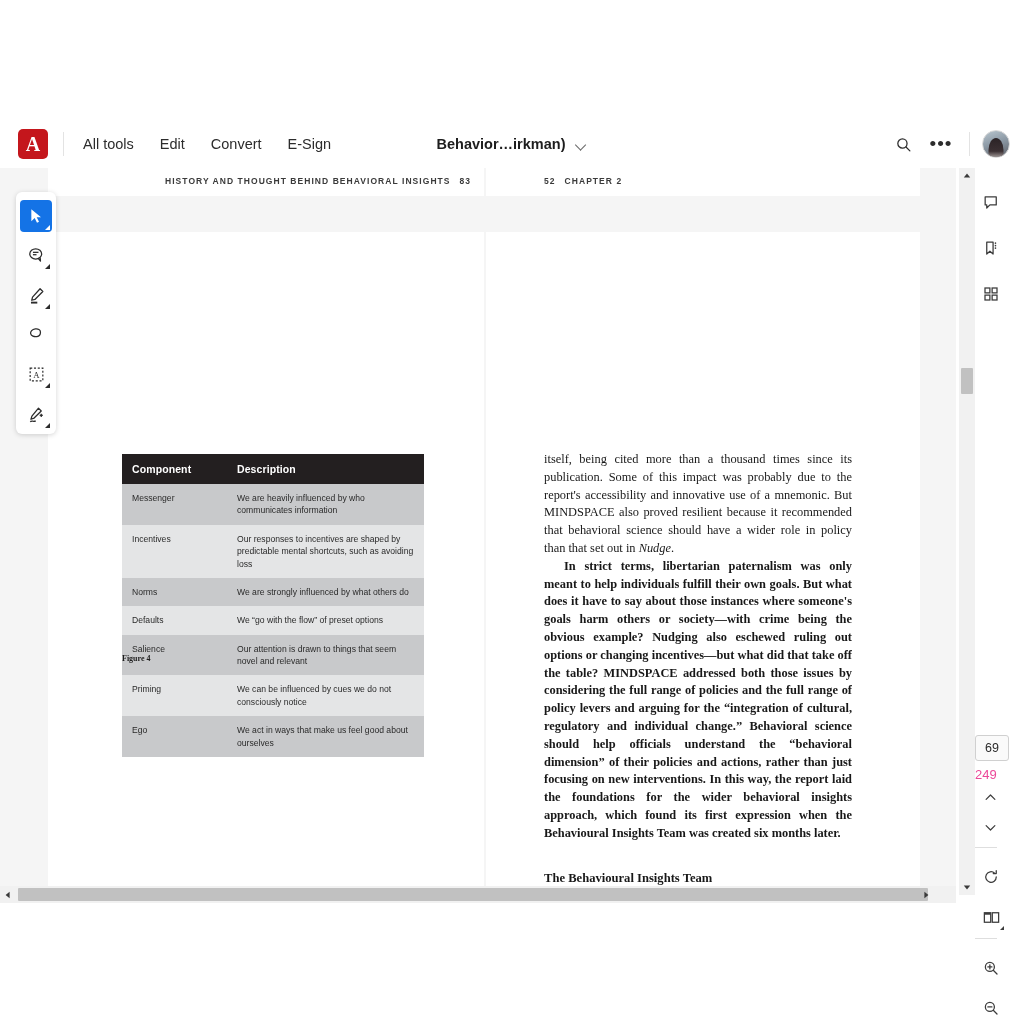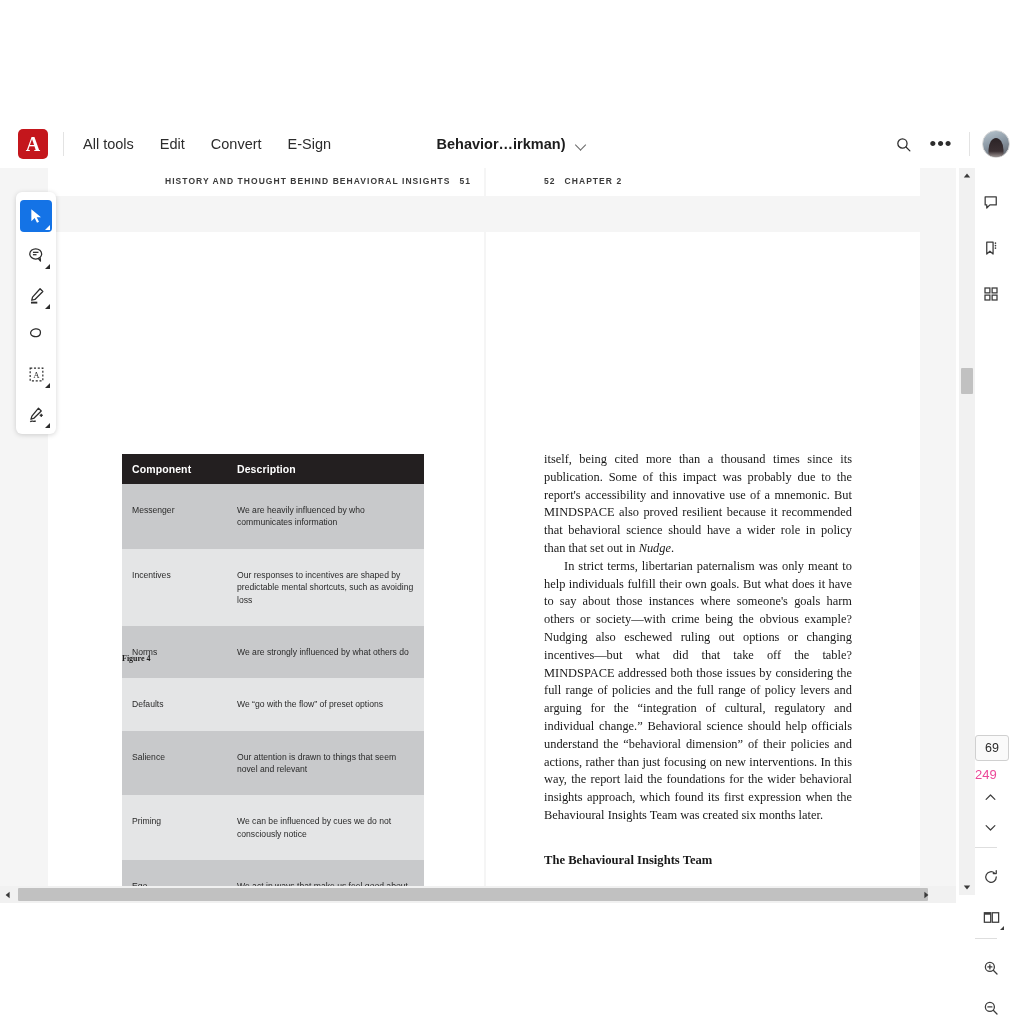--- a/index.html
+++ b/index.html
@@ -115,41 +115,41 @@
     position: absolute; left: 74px; top: 222px;
     width: 302px; border-collapse: collapse;
   }
   .fig-table th {
     background: #231f20; color: #ffffff; text-align: left;
     font-size: 10.5px; font-weight: bold; padding: 9px 10px;
     font-family: "Liberation Sans", sans-serif; letter-spacing: .1px;
   }
   .fig-table th.c1 { width: 105px; }
   .fig-table td {
-    font-size: 8.6px; color: #2a2a2a; padding: 20px 10px; vertical-align: top;
+    font-size: 8.6px; color: #2a2a2a; padding: 8px 10px; vertical-align: top;
     line-height: 1.44; font-family: "Liberation Sans", sans-serif;
   }
   .fig-table tr.dark td  { background: #c8c9cb; }
   .fig-table tr.light td { background: #e4e5e6; }
   .fig-table td.c1 { white-space: nowrap; }
   .fig-cap {
     position: absolute; left: 74px; top: 422px;
     font-size: 8px; font-weight: bold; color: #1e1e1e;
     font-family: "Liberation Serif", serif;
   }
 
   
   .bodycol {
     position: absolute; left: 58px; top: 219px; width: 308px;
     font-family: "Liberation Serif", serif;
     font-size: 12.4px; line-height: 1.435; color: #181818;
     text-align: justify; text-justify: inter-word;
   }
   .bodycol p { margin: 0; }
-  .bodycol p.indent { text-indent: 20px; }
+  .bodycol p.indent { text-indent: 20px; font-weight: bold; }
   .bodycol h3 {
     font-size: 12.6px; font-weight: bold; margin: 26px 0 18px 0;
     text-align: left; font-family: "Liberation Serif", serif;
   }
   .bodycol em { font-style: italic; }
 
   
   .rightbar {
     position: absolute; right: 0; top: 168px; width: 49px; height: 856px;
     background: #ffffff; display: flex; flex-direction: column; align-items: flex-start;
@@ -230,21 +230,21 @@
       </div>
       <div class="vdiv"></div>
       <div class="avatar"></div>
     </div>
   </div>
 
   <div class="viewport">
 
     <div class="page left strip-top">
       <div class="pfoot foot-left">
-        <span>HISTORY AND THOUGHT BEHIND BEHAVIORAL INSIGHTS</span><span class="num">51</span>
+        <span>HISTORY AND THOUGHT BEHIND BEHAVIORAL INSIGHTS</span><span class="num">83</span>
       </div>
     </div>
     <div class="page right strip-top">
       <div class="pfoot foot-right">
         <span>52</span><span class="num">CHAPTER 2</span>
       </div>
     </div>
 
     <div class="page left spread">
       <table class="fig-table">

